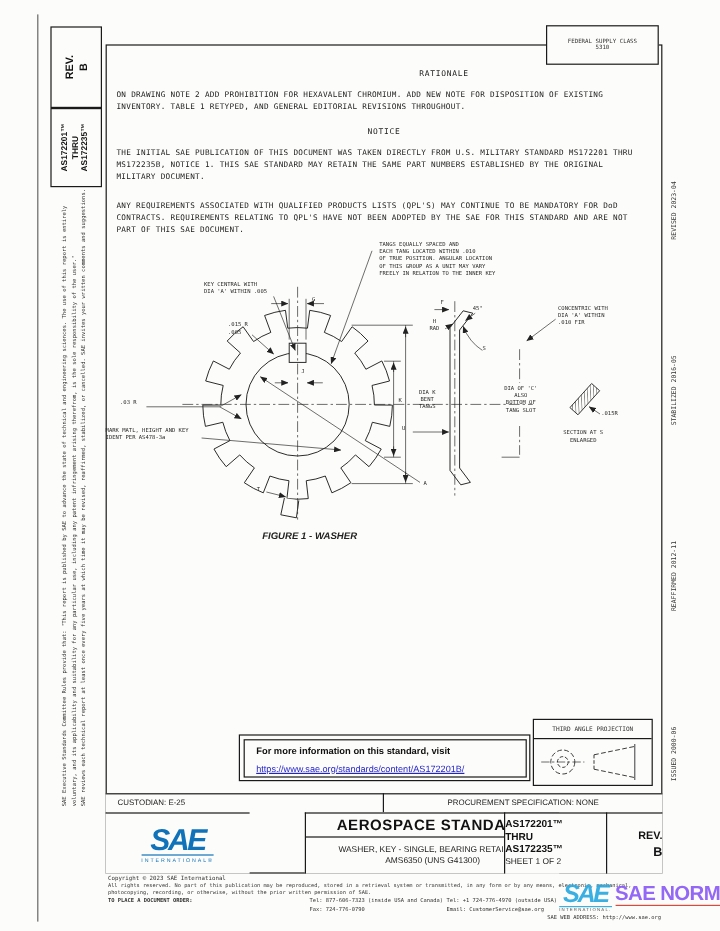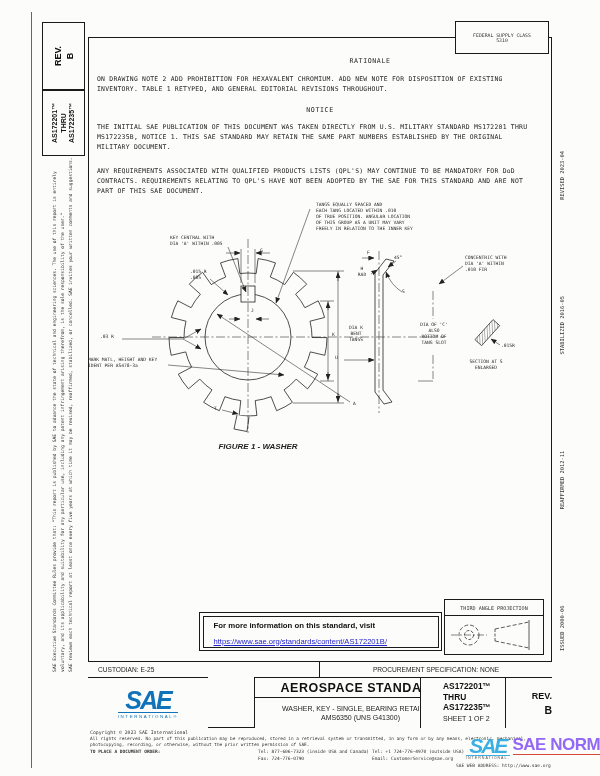--- a/index.html
+++ b/index.html
@@ -192,21 +192,21 @@
       <div class="sae-blue" style="font-size:4.4px;letter-spacing:1.6px;border-top:1.6px solid #1073b9;padding-top:1px;">INTERNATIONAL®</div>
     </div>
   </div>
   <div class="cell" style="left:208px;top:677px;width:212px;height:51px;border-left:1.5px solid #1a1a1a;margin-left:46px;">
     <div style="height:19px;border-bottom:1.3px solid #1a1a1a;display:flex;align-items:center;
                 justify-content:center;font-weight:bold;font-size:12.5px;letter-spacing:.5px;color:#111;">AEROSPACE STANDARD</div>
     <div style="white-space:pre-line;text-align:center;font-size:7px;line-height:9px;padding-top:6px;color:#222;">WASHER, KEY - SINGLE, BEARING RETAINING,
 AMS6350 (UNS G41300)</div>
   </div>
   <div class="cell" style="left:420px;top:677px;width:85px;height:51px;border-left:1.5px solid #1a1a1a;
-              padding:3px 0 0 22px;">
+              padding:3px 0 0 0;">
     <div style="white-space:pre-line;font-weight:bold;font-size:8.4px;line-height:10.5px;color:#111;">AS172201™
 THRU
 AS172235™</div>
     <div style="font-size:7px;margin-top:2px;color:#222;">SHEET 1 OF 2</div>
   </div>
   <div class="cell" style="left:505px;top:677px;width:47px;height:51px;border-left:1.5px solid #1a1a1a;
               display:flex;flex-direction:column;align-items:flex-end;justify-content:center;">
     <div style="font-weight:bold;font-size:9px;color:#111;">REV.</div>
     <div style="font-weight:bold;font-size:10.5px;margin-top:3px;color:#111;">B</div>
   </div>

